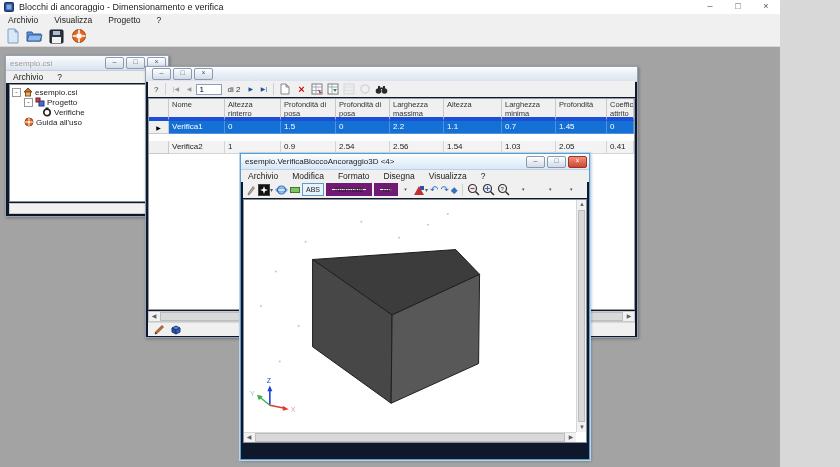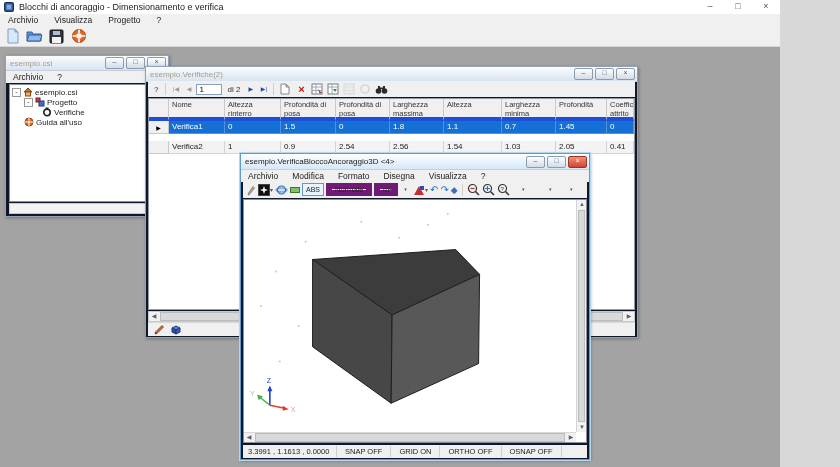--- a/index.html
+++ b/index.html
@@ -174,21 +174,20 @@
               <path d="M5 1 L5 3 M5 7 L5 9 M1 5 L3 5 M7 5 L9 5" stroke="#fff" stroke-width="1"></path>
             </svg>
           <span>Guida all'uso</span>
         </div>
       </div>
       <div class="w1-status"></div>
     </div>
 
     <div class="win" style="left:145px;top:19px;width:491px;height:270px;z-index:2;">
       <div class="win-titlebar">
-        <span class="win-title">esempio.Verifiche(2)</span>
         <span class="cap">–</span>
         <span class="cap">□</span>
         <span class="cap">×</span>
       </div>
       <div class="w2-toolbar">
         <span style="font-size:8px;padding:0 3px;">?</span>
         <span class="sep"></span>
         <span class="navbtn nav-dis">|◀</span>
         <span class="navbtn nav-dis">◀</span>
         <input class="recpos" value="1" style="">
@@ -249,21 +248,21 @@
           <div class="hcell c7">Larghezza minima</div>
           <div class="hcell c8">Profondità</div>
           <div class="hcell c9">Coefficiente attrito</div>
         </div>
         <div class="grow rsel">
           <div class="dcell c0">▶</div>
           <div class="dcell c1">Verifica1</div>
           <div class="dcell c2">0</div>
           <div class="dcell c3">1.5</div>
           <div class="dcell c4">0</div>
-          <div class="dcell c5">1.8</div>
+          <div class="dcell c5">2.2</div>
           <div class="dcell c6">1.1</div>
           <div class="dcell c7">0.7</div>
           <div class="dcell c8">1.45</div>
           <div class="dcell c9">0</div>
         </div>
         <div class="grow r2">
           <div class="dcell c0"></div>
           <div class="dcell c1">Verifica2</div>
           <div class="dcell c2">1</div>
           <div class="dcell c3">0.9</div>
@@ -403,23 +402,16 @@
           <div class="sarrow" style="position:absolute;top:0;left:0;">▲</div>
           <div class="vthumb"></div>
           <div class="sarrow" style="position:absolute;bottom:0;left:0;">▼</div>
         </div>
         <div class="scroll-h w3-hscroll" style="border:none;border-top:1px solid #d8d8d8;">
           <span class="sarrow">◀</span>
           <span class="sthumb-h"></span>
           <span class="sarrow">▶</span>
         </div>
       </div>
-      <div class="w3-status">
-        <span class="coords">3.3991 , 1.1613 , 0.0000</span>
-        <span class="panel">SNAP OFF</span>
-        <span class="panel">GRID ON</span>
-        <span class="panel">ORTHO OFF</span>
-        <span class="panel">OSNAP OFF</span>
-      </div>
     </div>
 
   </div>
 </div>
 
 </body></html>

